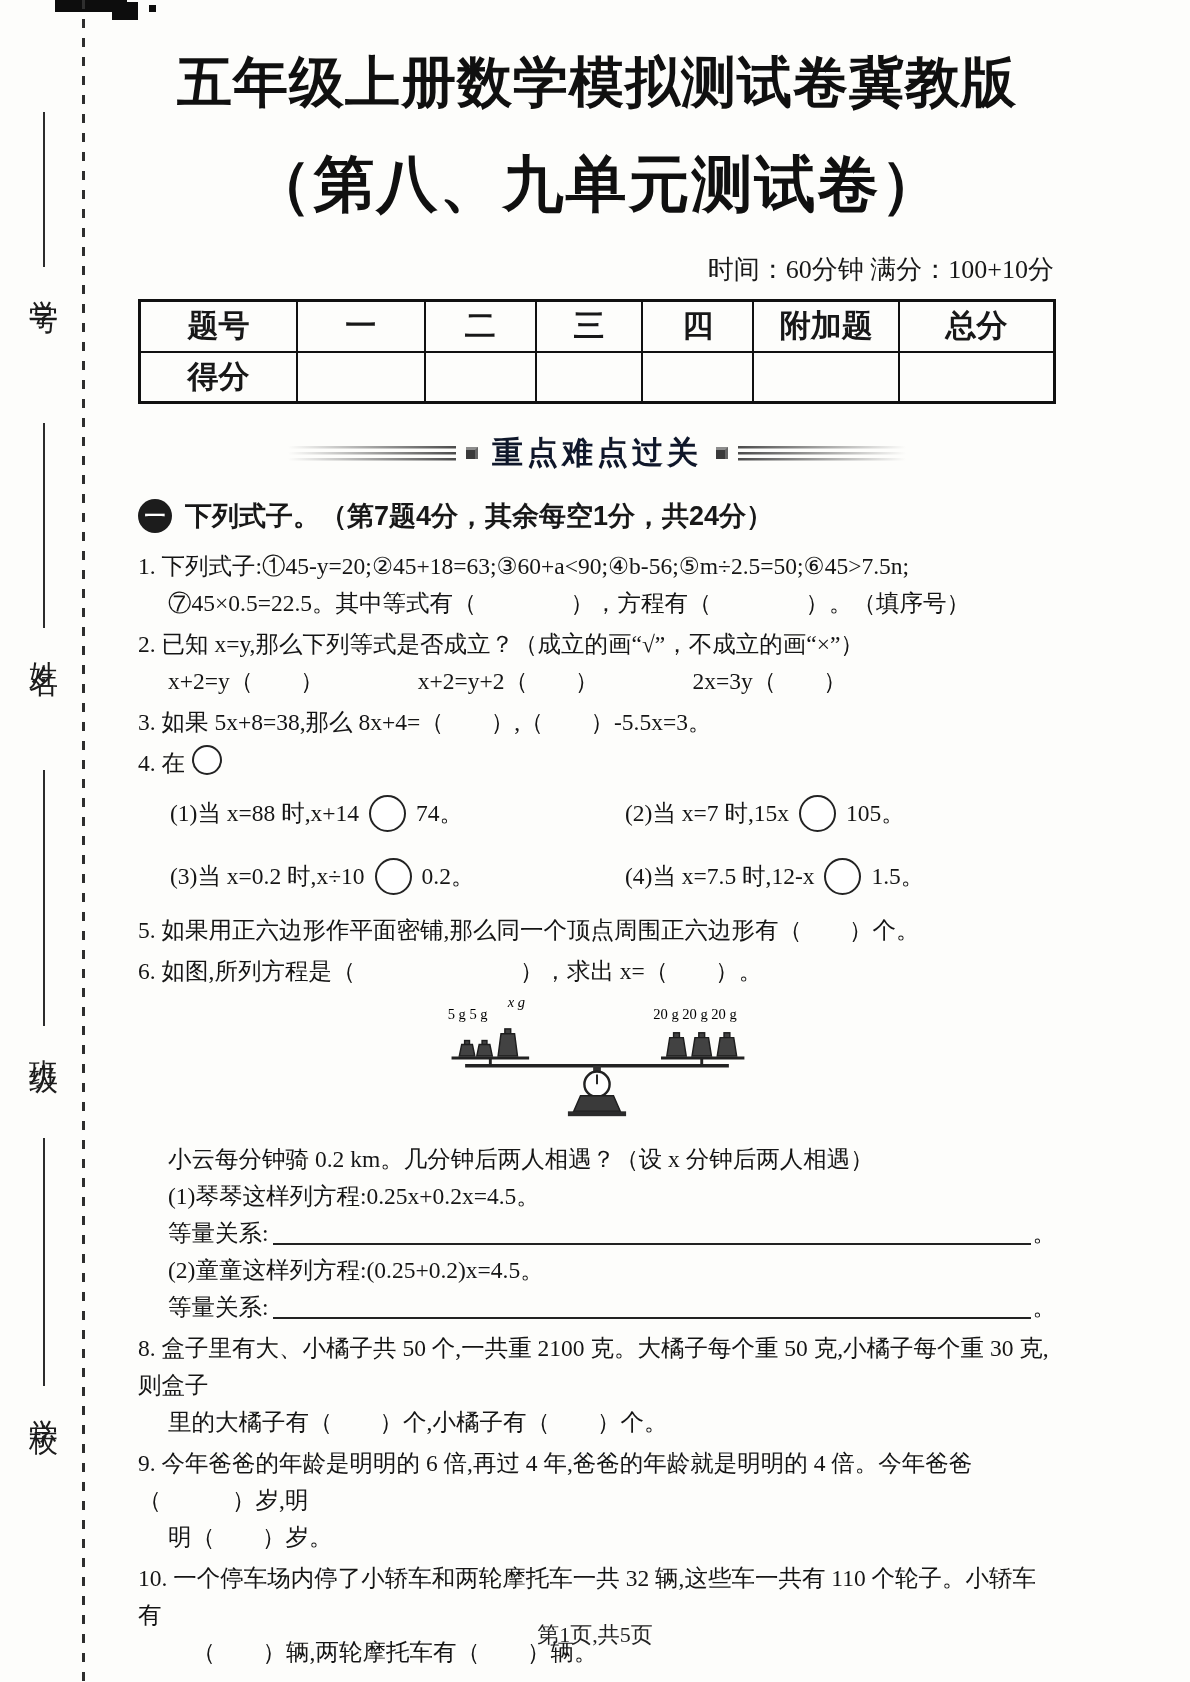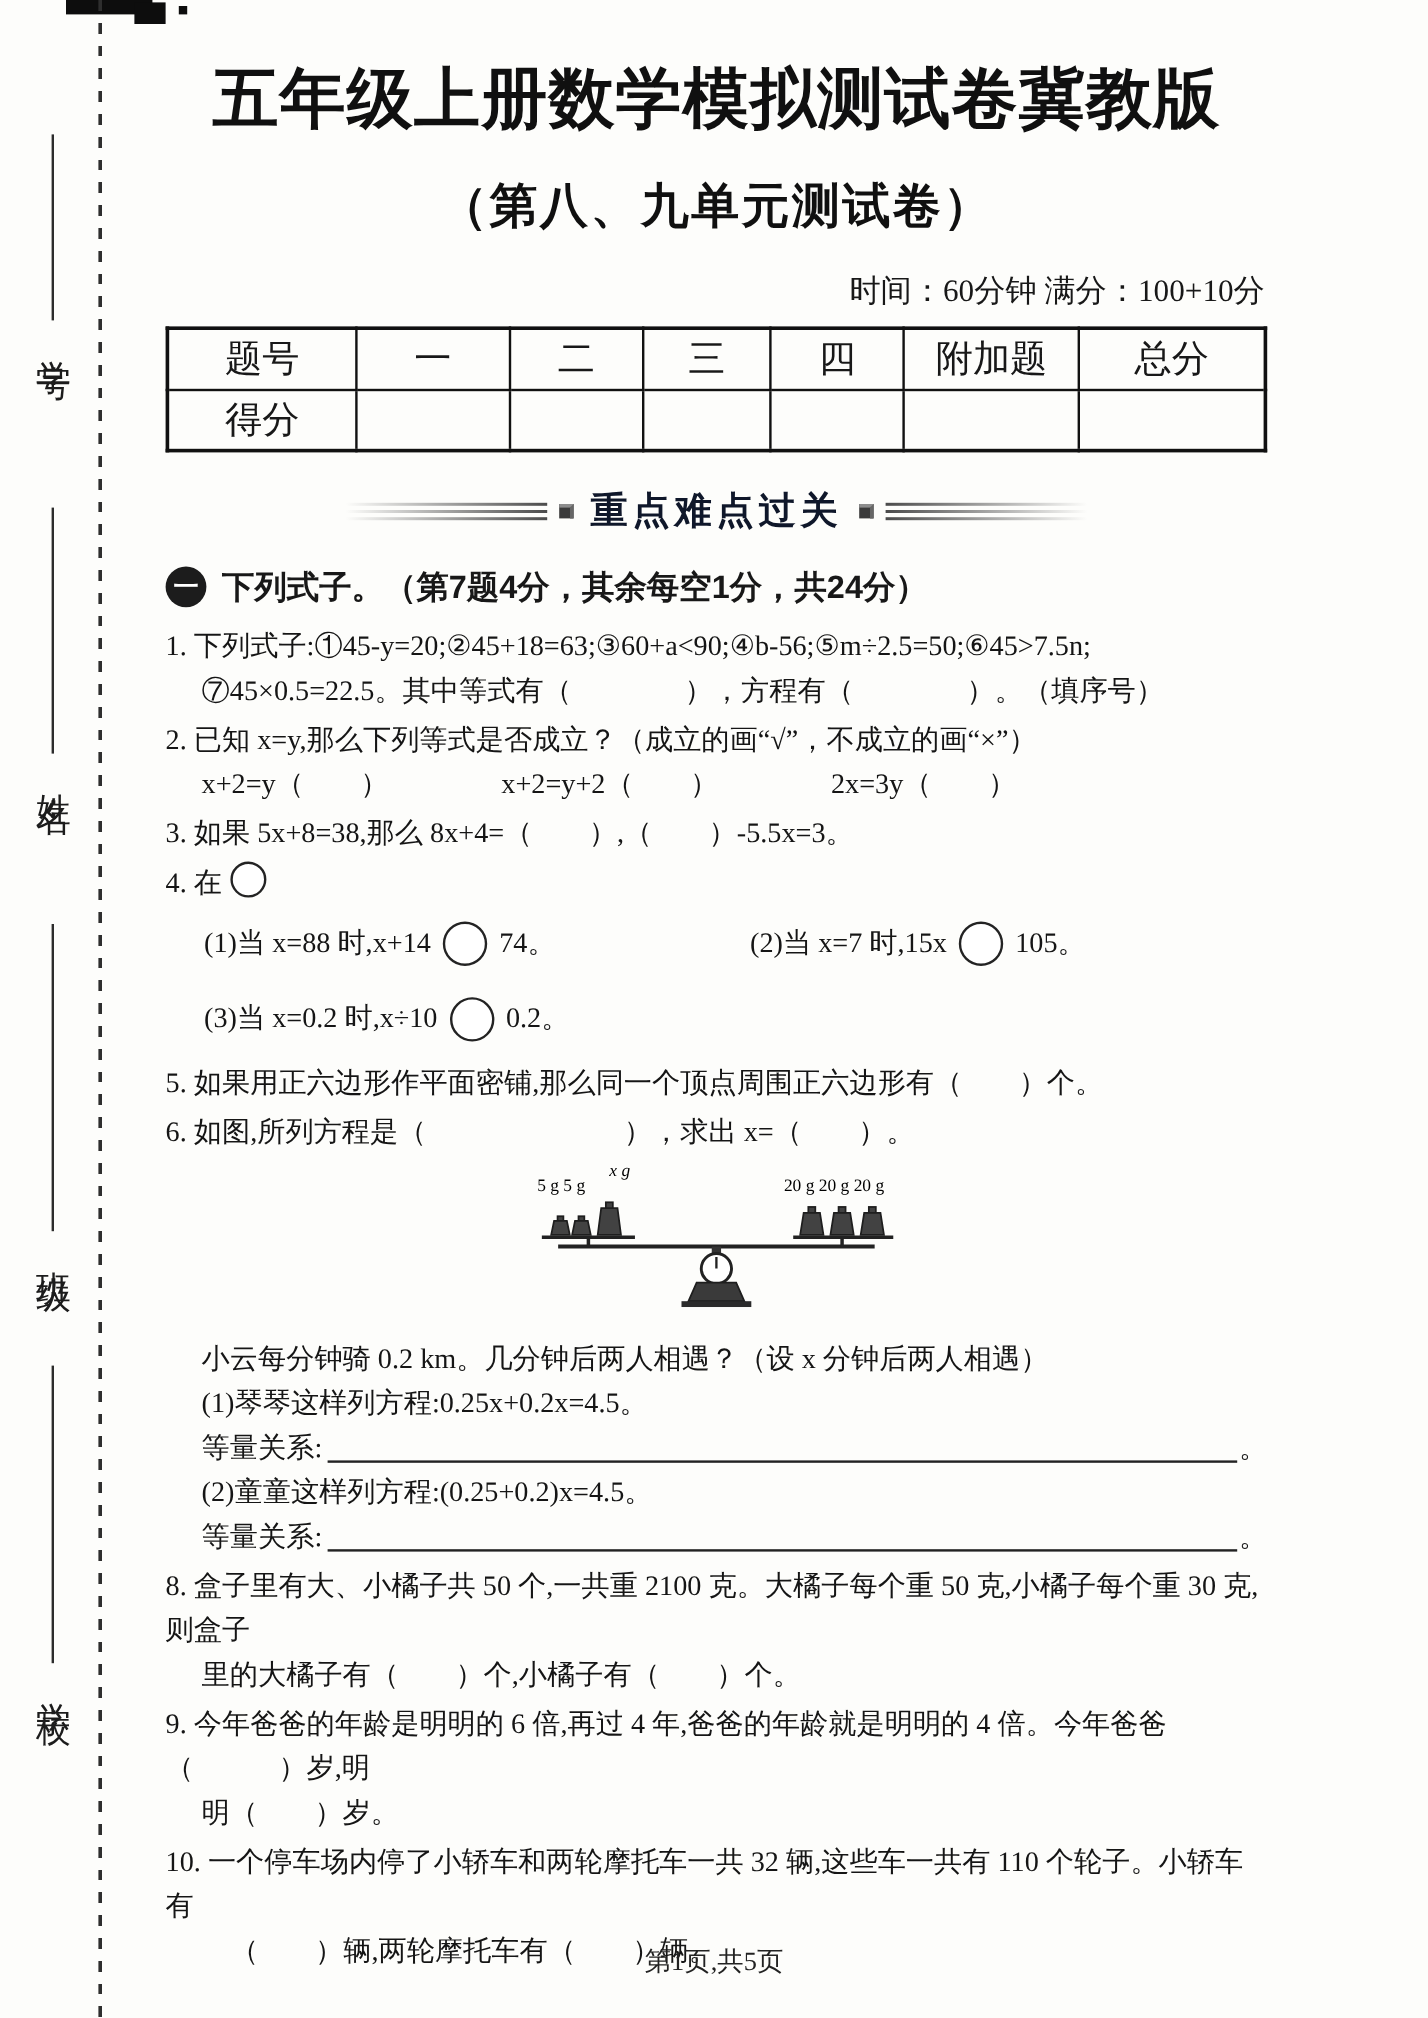--- a/index.html
+++ b/index.html
@@ -36,32 +36,32 @@
     font-size: 29px; letter-spacing: 7px; margin-top: 10px; color: #1c1c1c;
   }
 
   .main { position: absolute; left: 138px; top: 26px; width: 918px; }
 
   .title {
     font-size: 55px; font-weight: 900; text-align: center;
     letter-spacing: 1px; margin-top: 20px; color: #101010;
   }
   .subtitle {
-    font-size: 40px; font-weight: 900; text-align: center;
+    font-size: 61px; font-weight: 900; text-align: center;
     letter-spacing: 2px; margin-top: 24px; color: #101010;
   }
   .meta { text-align: right; font-size: 26px; margin-top: 26px; padding-right: 2px; }
 
   table.score-table {
     width: 100%; border-collapse: collapse; margin-top: 12px;
     border: 3px solid #111;
   }
   table.score-table td {
     border: 2.5px solid #111; height: 51px; text-align: center;
-    font-size: 31px; font-weight: normal; vertical-align: middle;
+    font-size: 31px; font-weight: bold; vertical-align: middle;
   }
 
   .banner { display: flex; align-items: center; justify-content: center; margin-top: 28px; gap: 10px; }
   .deco { width: 168px; height: 17px; }
   .deco-left {
     background:
       linear-gradient(to right, rgba(70,70,70,0), #4b4b4b) 0 1px/100% 2.5px no-repeat,
       linear-gradient(to right, rgba(70,70,70,0), #4b4b4b) 0 7px/100% 2.5px no-repeat,
       linear-gradient(to right, rgba(70,70,70,0), #4b4b4b) 0 13px/100% 2.5px no-repeat;
   }
@@ -221,20 +221,25 @@
           <span class="cmp"></span>
           <span>105。</span>
         </div>
       </div>
       <div class="q4row">
         <div class="q4cell cell1">
           <span>(3)当 x=0.2 时,x÷10</span>
           <span class="cmp"></span>
           <span>0.2。</span>
         </div>
+        <div class="q4cell">
+          <span>(4)当 x=7.5 时,12-x</span>
+          <span class="cmp"></span>
+          <span>1.5。</span>
+        </div>
       </div>
     </div>
 
     <div class="q">
       <div>5. 如果用正六边形作平面密铺,那么同一个顶点周围正六边形有（　　）个。</div>
     </div>
 
     <div class="q">
       <div>6. 如图,所列方程是（　　　　　　　），求出 x=（　　）。</div>
       <div class="figure">

